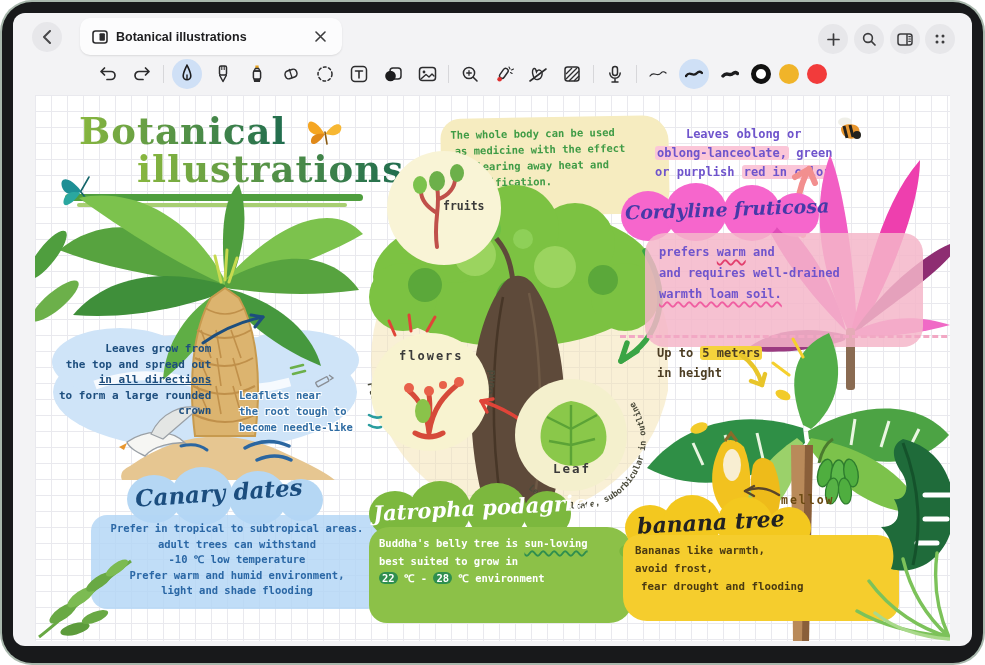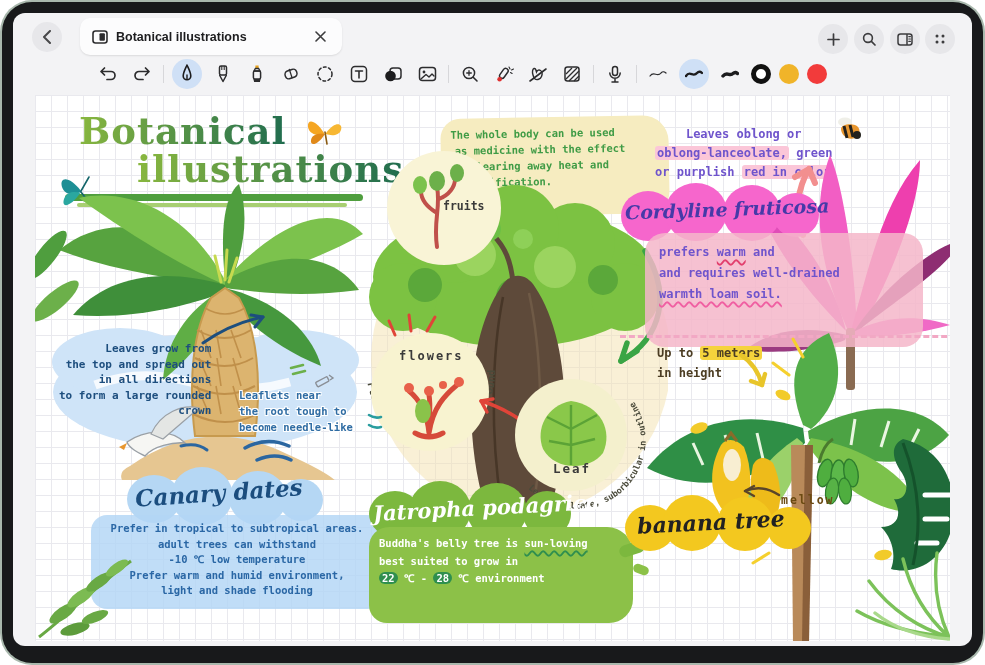--- a/index.html
+++ b/index.html
@@ -264,21 +264,21 @@
         <path d="M210 268 q22 -12 44 -2 M222 280 q18 -8 34 0" stroke="#2b66a0" stroke-width="3.4" fill="none" stroke-linecap="round"></path>
       </svg>
 
       <svg class="abs" style="left:162px;top:214px;" width="78" height="36" viewBox="0 0 78 36">
         <path d="M6 34 C26 20 46 12 66 8" fill="none" stroke="#1d4e7e" stroke-width="3" stroke-linecap="round"></path>
         <path d="M66 8 l-12 -2 M66 8 l-8 10" stroke="#1d4e7e" stroke-width="3" stroke-linecap="round" fill="none"></path>
       </svg>
       <div class="abs hand" style="left:24px;top:246px;font-size:11px;line-height:15.5px;color:#1d4e7e;text-align:right;">
         <span class="line">Leaves grow from</span>
         <span class="line">the top and spread out</span>
-        <span class="line" style="padding-left:4px;">in all directions</span>
+        <span class="line" style="padding-left:4px;text-decoration:underline;">in all directions</span>
         <span class="line">to form a large rounded</span>
         <span class="line" style="padding-left:6px;">crown</span>
       </div>
       <div class="abs hand w-halo" style="left:204px;top:292px;font-size:10.5px;line-height:16px;color:#2f6ca3;">
         <span class="line">Leaflets near</span>
         <span class="line">the root tough to</span>
         <span class="line">become needle-like</span>
       </div>
       <svg class="abs" style="left:278px;top:277px;" width="22" height="20" viewBox="0 0 22 20">
         <rect x="3" y="7" width="13" height="5" rx="1" transform="rotate(-28 10 10)" fill="none" stroke="#8a8f96" stroke-width="1.4"></rect>
@@ -505,20 +505,25 @@
         <div class="bub" style="left:92px;top:2px;width:56px;height:54px;background:#f3c81f;"></div>
         <div class="bub" style="left:142px;top:12px;width:44px;height:42px;background:#f3c81f;"></div>
         <span class="script abs" style="left:12px;top:14px;font-size:22px;color:#222222;transform:rotate(-3deg);">banana tree</span>
       </div>
       <svg class="abs" style="left:702px;top:388px;" width="44" height="18" viewBox="0 0 44 18">
         <path d="M42 12 C30 4 18 4 8 8" fill="none" stroke="#5a452a" stroke-width="2.4" stroke-linecap="round"></path>
         <path d="M8 8 l9 -5 M8 8 l9 5" stroke="#5a452a" stroke-width="2.4" stroke-linecap="round" fill="none"></path>
       </svg>
       <span class="abs hand" style="left:746px;top:398px;font-size:11.5px;color:#6b4a12;letter-spacing:2px;">mellow</span>
 
+      <div class="notebox hand" style="left:588px;top:440px;width:252px;height:72px;background:#f5cd2d;border-radius:16px 22px 18px 24px;font-size:10.8px;line-height:18px;color:#4a3a12;padding:7px 12px;">
+        <span class="line">Bananas like warmth,</span>
+        <span class="line">avoid frost,</span>
+        <span class="line" style="padding-left:6px;">fear drought and flooding</span>
+      </div>
 
       <svg class="abs" style="left:806px;top:336px;" width="126" height="146" viewBox="0 0 126 146">
         <path d="M62 8 C104 18 120 60 110 100 C100 132 72 144 50 138 C56 122 50 106 40 96 C56 96 62 84 53 68 C64 70 70 57 61 42 C50 26 50 14 62 8 Z" fill="#1f6b3a"></path>
         <path d="M110 64 h-26 M106 88 h-22 M96 112 h-20" stroke="#ffffff" stroke-width="5" stroke-linecap="round"></path>
         <path d="M62 12 C76 48 82 90 72 134" stroke="#14522b" stroke-width="3" fill="none"></path>
       </svg>
       <svg class="abs" style="left:816px;top:446px;" width="102" height="100" viewBox="0 0 102 100">
         <path d="M98 96 C70 88 40 70 18 40 M98 96 C78 78 60 52 52 18 M98 96 C86 70 82 44 86 12 M98 96 C60 92 30 84 6 70" stroke="#7cc25a" stroke-width="3.4" fill="none" stroke-linecap="round"></path>
         <path d="M98 98 C72 96 44 88 24 72" stroke="#a9d98b" stroke-width="3.4" fill="none" stroke-linecap="round"></path>
       </svg>

